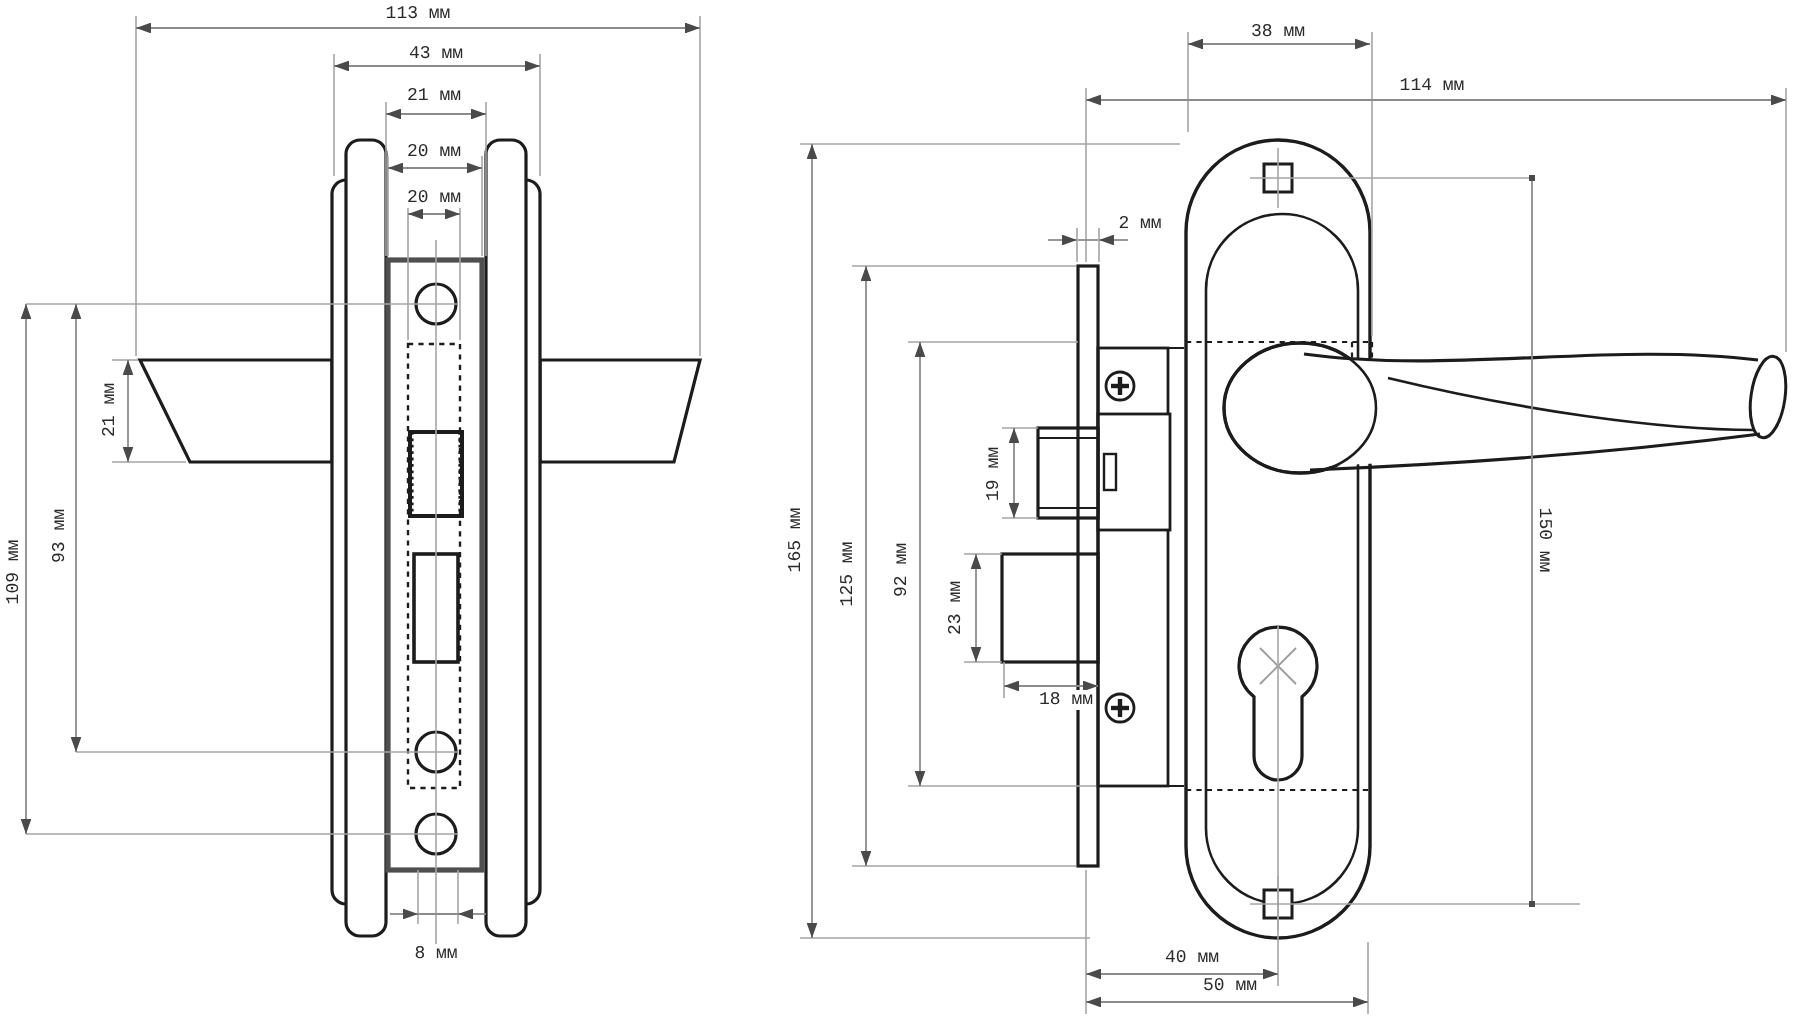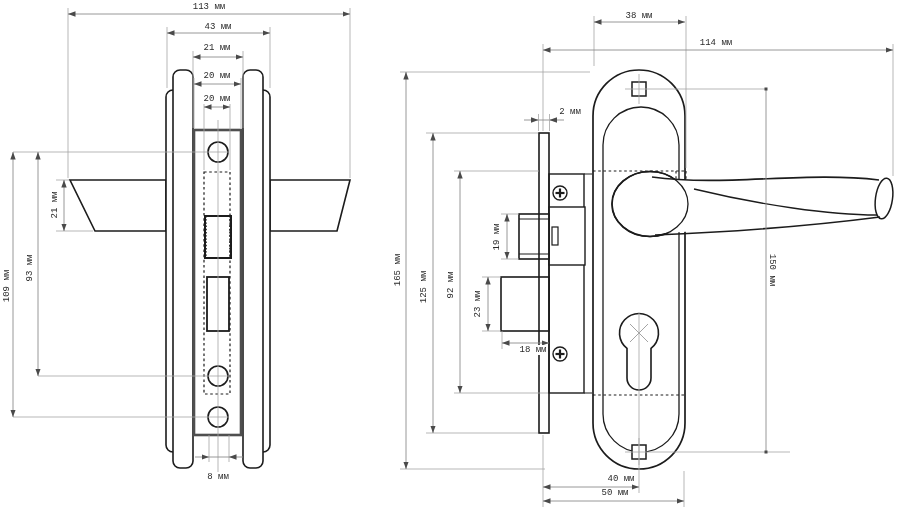--- a/index.html
+++ b/index.html
@@ -206,16 +206,16 @@
 <div class="dim" style="left:639px;top:16px;">38 мм</div>
 <div class="dim" style="left:716px;top:43px;">114 мм</div>
 <div class="dim" style="left:554px;top:112px;margin-left:16px;">2 мм</div>
 <div class="dim vccw" style="left:398px;top:270px;">165 мм</div>
 <div class="dim vccw" style="left:424px;top:287px;">125 мм</div>
 <div class="dim vccw" style="left:451px;top:285px;">92 мм</div>
 <div class="dim vccw" style="left:497px;top:237px;">19 мм</div>
 <div class="dim vccw" style="left:478px;top:304px;">23 мм</div>
 <div class="dim" style="left:521px;top:350px;margin-left:12px;">18 мм</div>
 <div class="dim vcw" style="left:772px;top:270px;">150 мм</div>
-<div class="dim" style="left:621px;top:479px;">40 мм</div>
+<div class="dim" style="left:596px;top:479px;">40 мм</div>
 <div class="dim" style="left:615px;top:493px;">50 мм</div>
 
 </div>
 
 </body></html>

